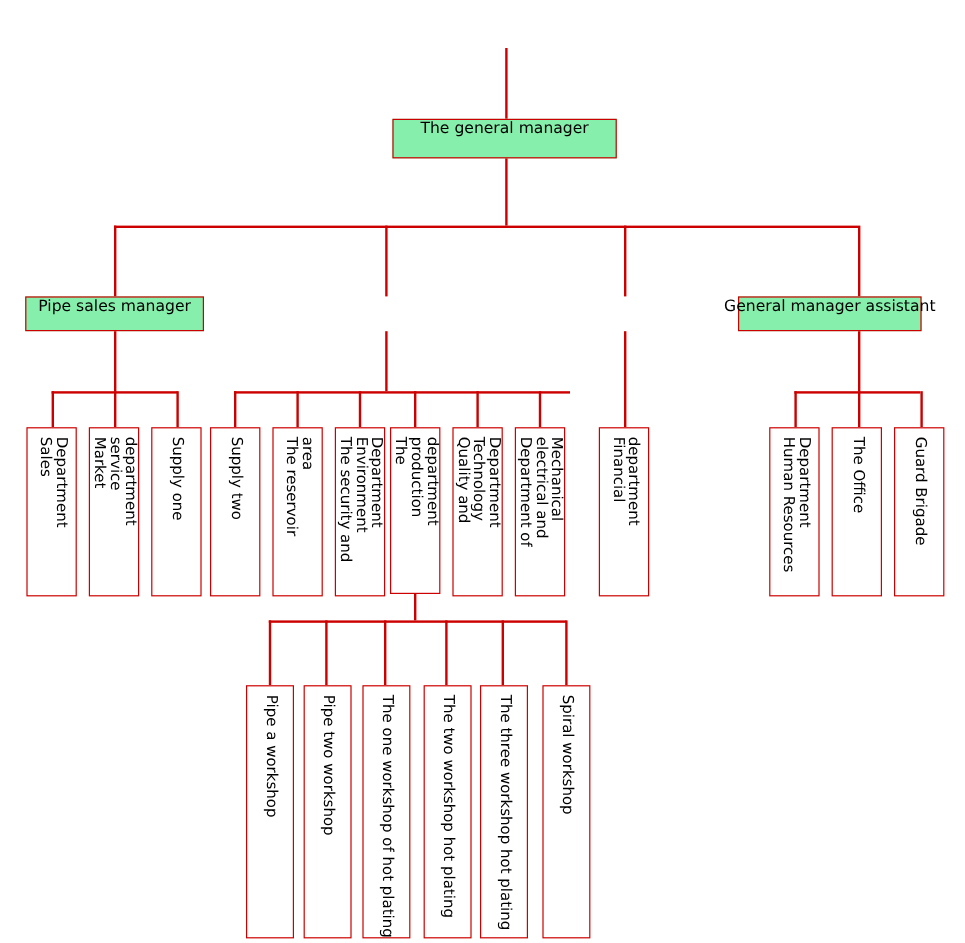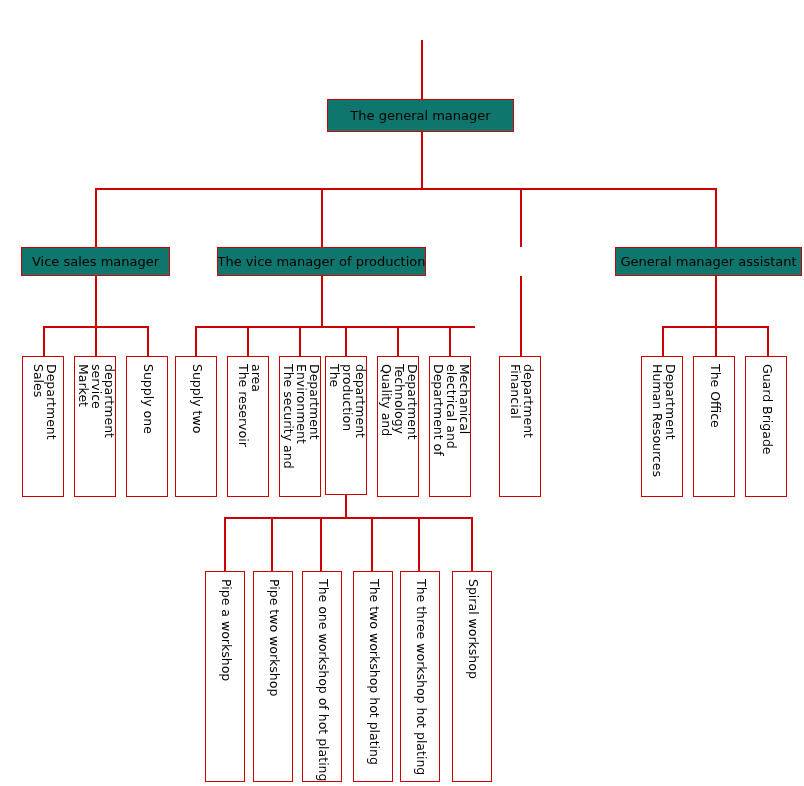--- a/index.html
+++ b/index.html
@@ -29,23 +29,23 @@
     align-items: center;
     justify-content: center;
     font-size: 21px;
     letter-spacing: 0.3px;
   }
 
   
   .hbox {
     position: absolute;
     border: 1.6px solid #cc0000;
-    background: #0f766e;
+    background: #86efac;
     display: flex;
-    align-items: center;
+    align-items: flex-start;
     justify-content: center;
     color: #000000;
     font-size: 13px;
     white-space: nowrap;
   }
 
   
   .vbox {
     position: absolute;
     border: 1.6px solid #cc0000;
@@ -78,26 +78,23 @@
   </div>
 
   <div class="vline" style="left:421px; top:132px; height:56px;"></div>
   <div class="hline" style="left:95px; top:188px; width:620px;"></div>
   <div class="vline" style="left:95px;  top:188px; height:59px;"></div>
   <div class="vline" style="left:321px; top:188px; height:59px;"></div>
   <div class="vline" style="left:520px; top:188px; height:59px;"></div>
   <div class="vline" style="left:715px; top:188px; height:59px;"></div>
 
   <div class="hbox" style="left:21px; top:247px; width:149px; height:29px;">
-    <span>Vice sales manager</span>
+    <span>Pipe sales manager</span>
   </div>
-  <div class="hbox" style="left:217px; top:247px; width:209px; height:29px;">
-    <span>The vice manager of production</span>
-  </div>
-  <div class="hbox" style="left:615px; top:247px; width:187px; height:29px;">
+  <div class="hbox" style="left:615px; top:247px; width:153px; height:29px;">
     <span>General manager assistant</span>
   </div>
 
   <div class="vline" style="left:95px; top:276px; height:50px;"></div>
   <div class="hline" style="left:43px; top:326px; width:105px;"></div>
   <div class="vline" style="left:43px;  top:326px; height:30px;"></div>
   <div class="vline" style="left:95px;  top:326px; height:30px;"></div>
   <div class="vline" style="left:147px; top:326px; height:30px;"></div>
 
   <div class="vbox" style="left:22px; top:356px; width:42px; height:141px;">

